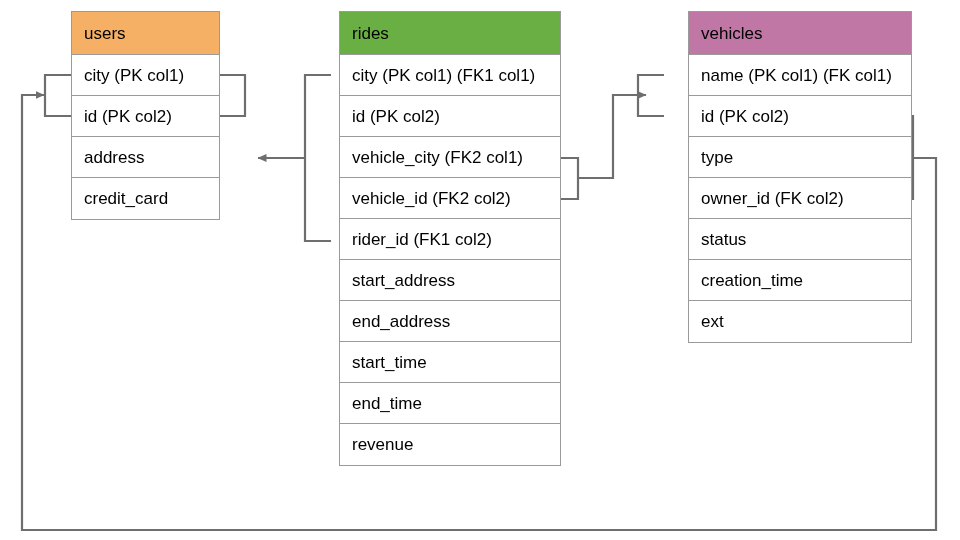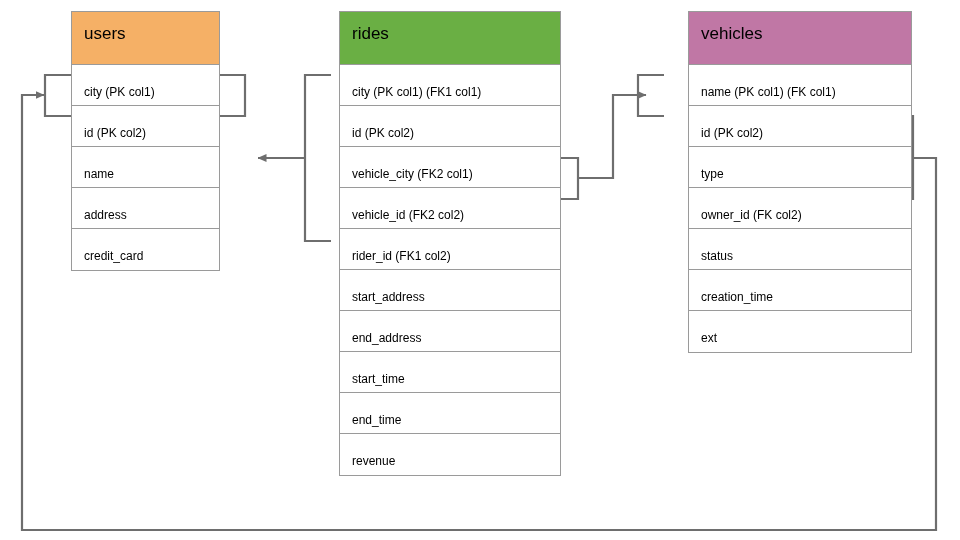--- a/index.html
+++ b/index.html
@@ -26,35 +26,35 @@
     height: 540px;
   }
   .entity-table {
     position: absolute;
     box-sizing: border-box;
     border: 1px solid #9a9a9a;
     background: #ffffff;
   }
   .entity-header {
     box-sizing: border-box;
-    height: 53px;
+    height: 43px;
     line-height: 43px;
     padding: 0 0 0 12px;
     font-size: 17px;
     color: #000000;
     border-bottom: 1px solid #9a9a9a;
     white-space: nowrap;
     overflow: hidden;
   }
   .entity-row {
     box-sizing: border-box;
     height: 41px;
     line-height: 41px;
-    padding: 7px 0 0 12px;
-    font-size: 12px;
+    padding: 0 0 0 12px;
+    font-size: 17px;
     color: #000000;
     border-bottom: 1px solid #9a9a9a;
     white-space: nowrap;
     overflow: hidden;
   }
   .entity-row.last {
     border-bottom: none;
   }
 </style>
 </head>
@@ -85,21 +85,20 @@
       <path d="M888,116 L913,116 L913,199 L888,199"></path>
       <path d="M913,158 L936,158 L936,530 L22,530 L22,95 L44,95" marker-end="url(#arrowhead)"></path>
       <path d="M71,75 L45,75 L45,116 L71,116"></path>
     </g>
   </svg>
 
   <div class="entity-table" style="left:71px; top:11px; width:149px;">
     <div class="entity-header" style="background:#F5B066;">users</div>
     <div class="entity-row">city (PK col1)</div>
     <div class="entity-row">id (PK col2)</div>
-    <div class="entity-row">name</div>
     <div class="entity-row">address</div>
     <div class="entity-row last">credit_card</div>
   </div>
 
   <div class="entity-table" style="left:339px; top:11px; width:222px;">
     <div class="entity-header" style="background:#6AAF44;">rides</div>
     <div class="entity-row">city (PK col1) (FK1 col1)</div>
     <div class="entity-row">id (PK col2)</div>
     <div class="entity-row">vehicle_city (FK2 col1)</div>
     <div class="entity-row">vehicle_id (FK2 col2)</div>

